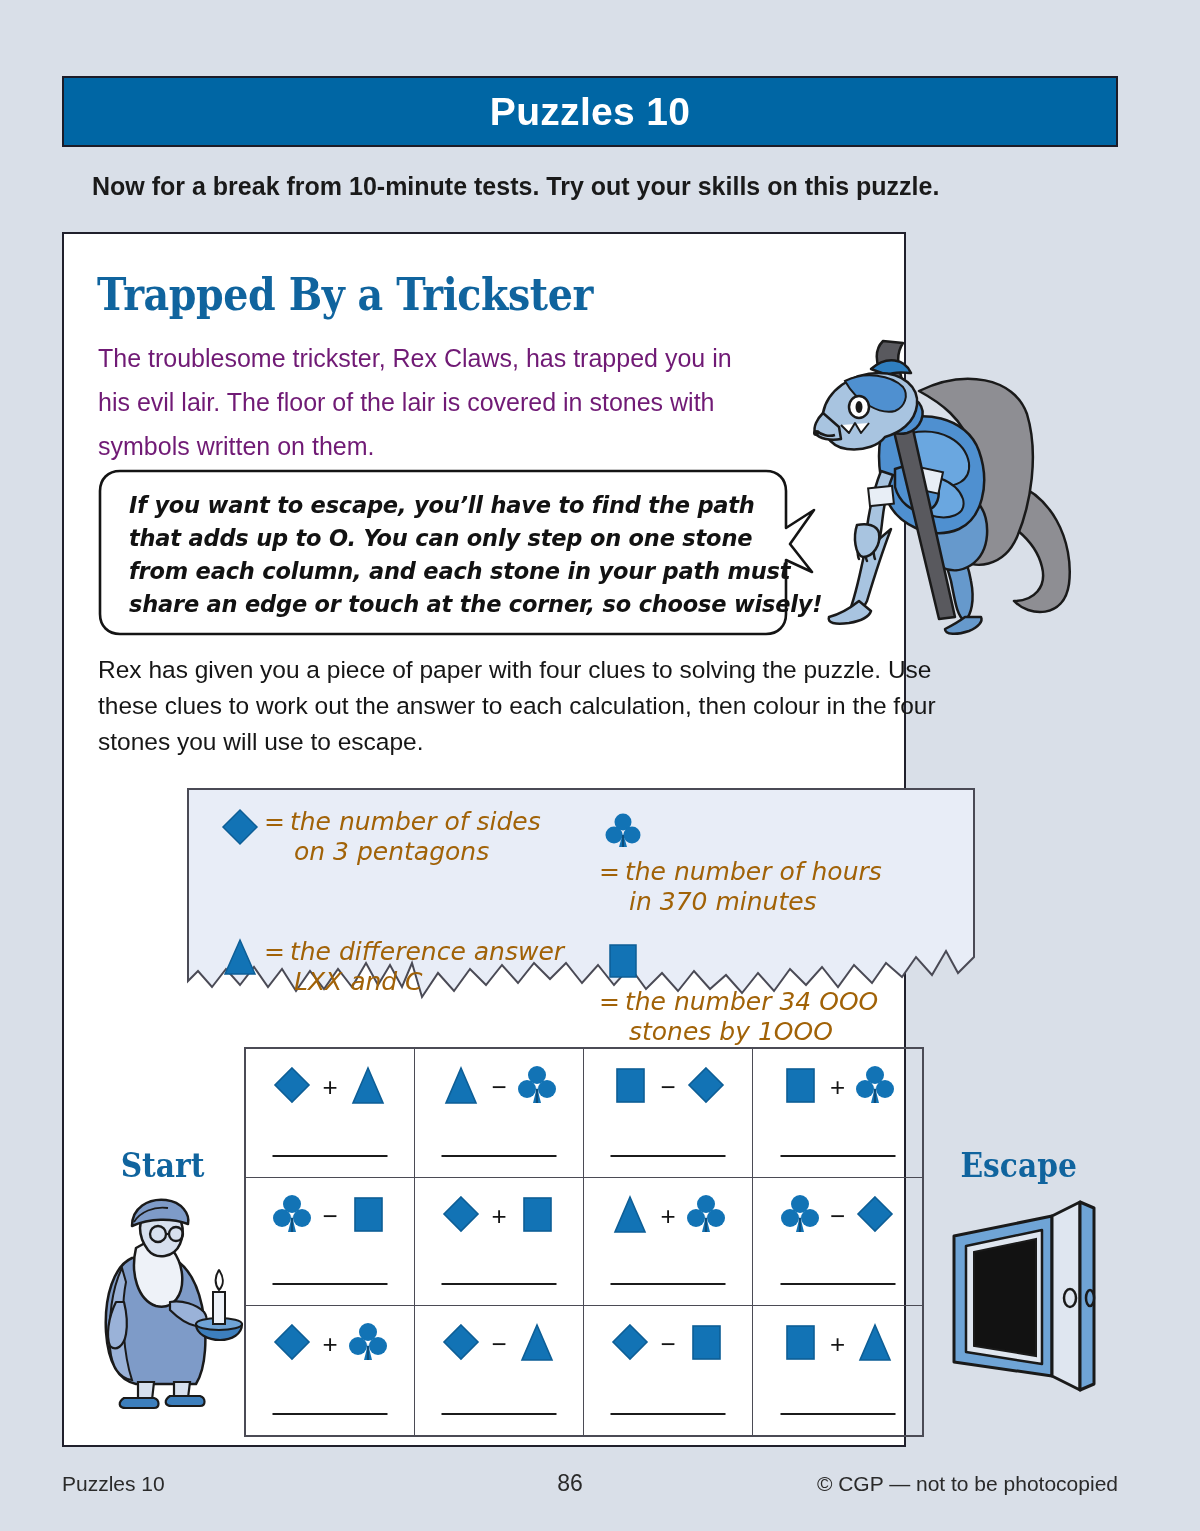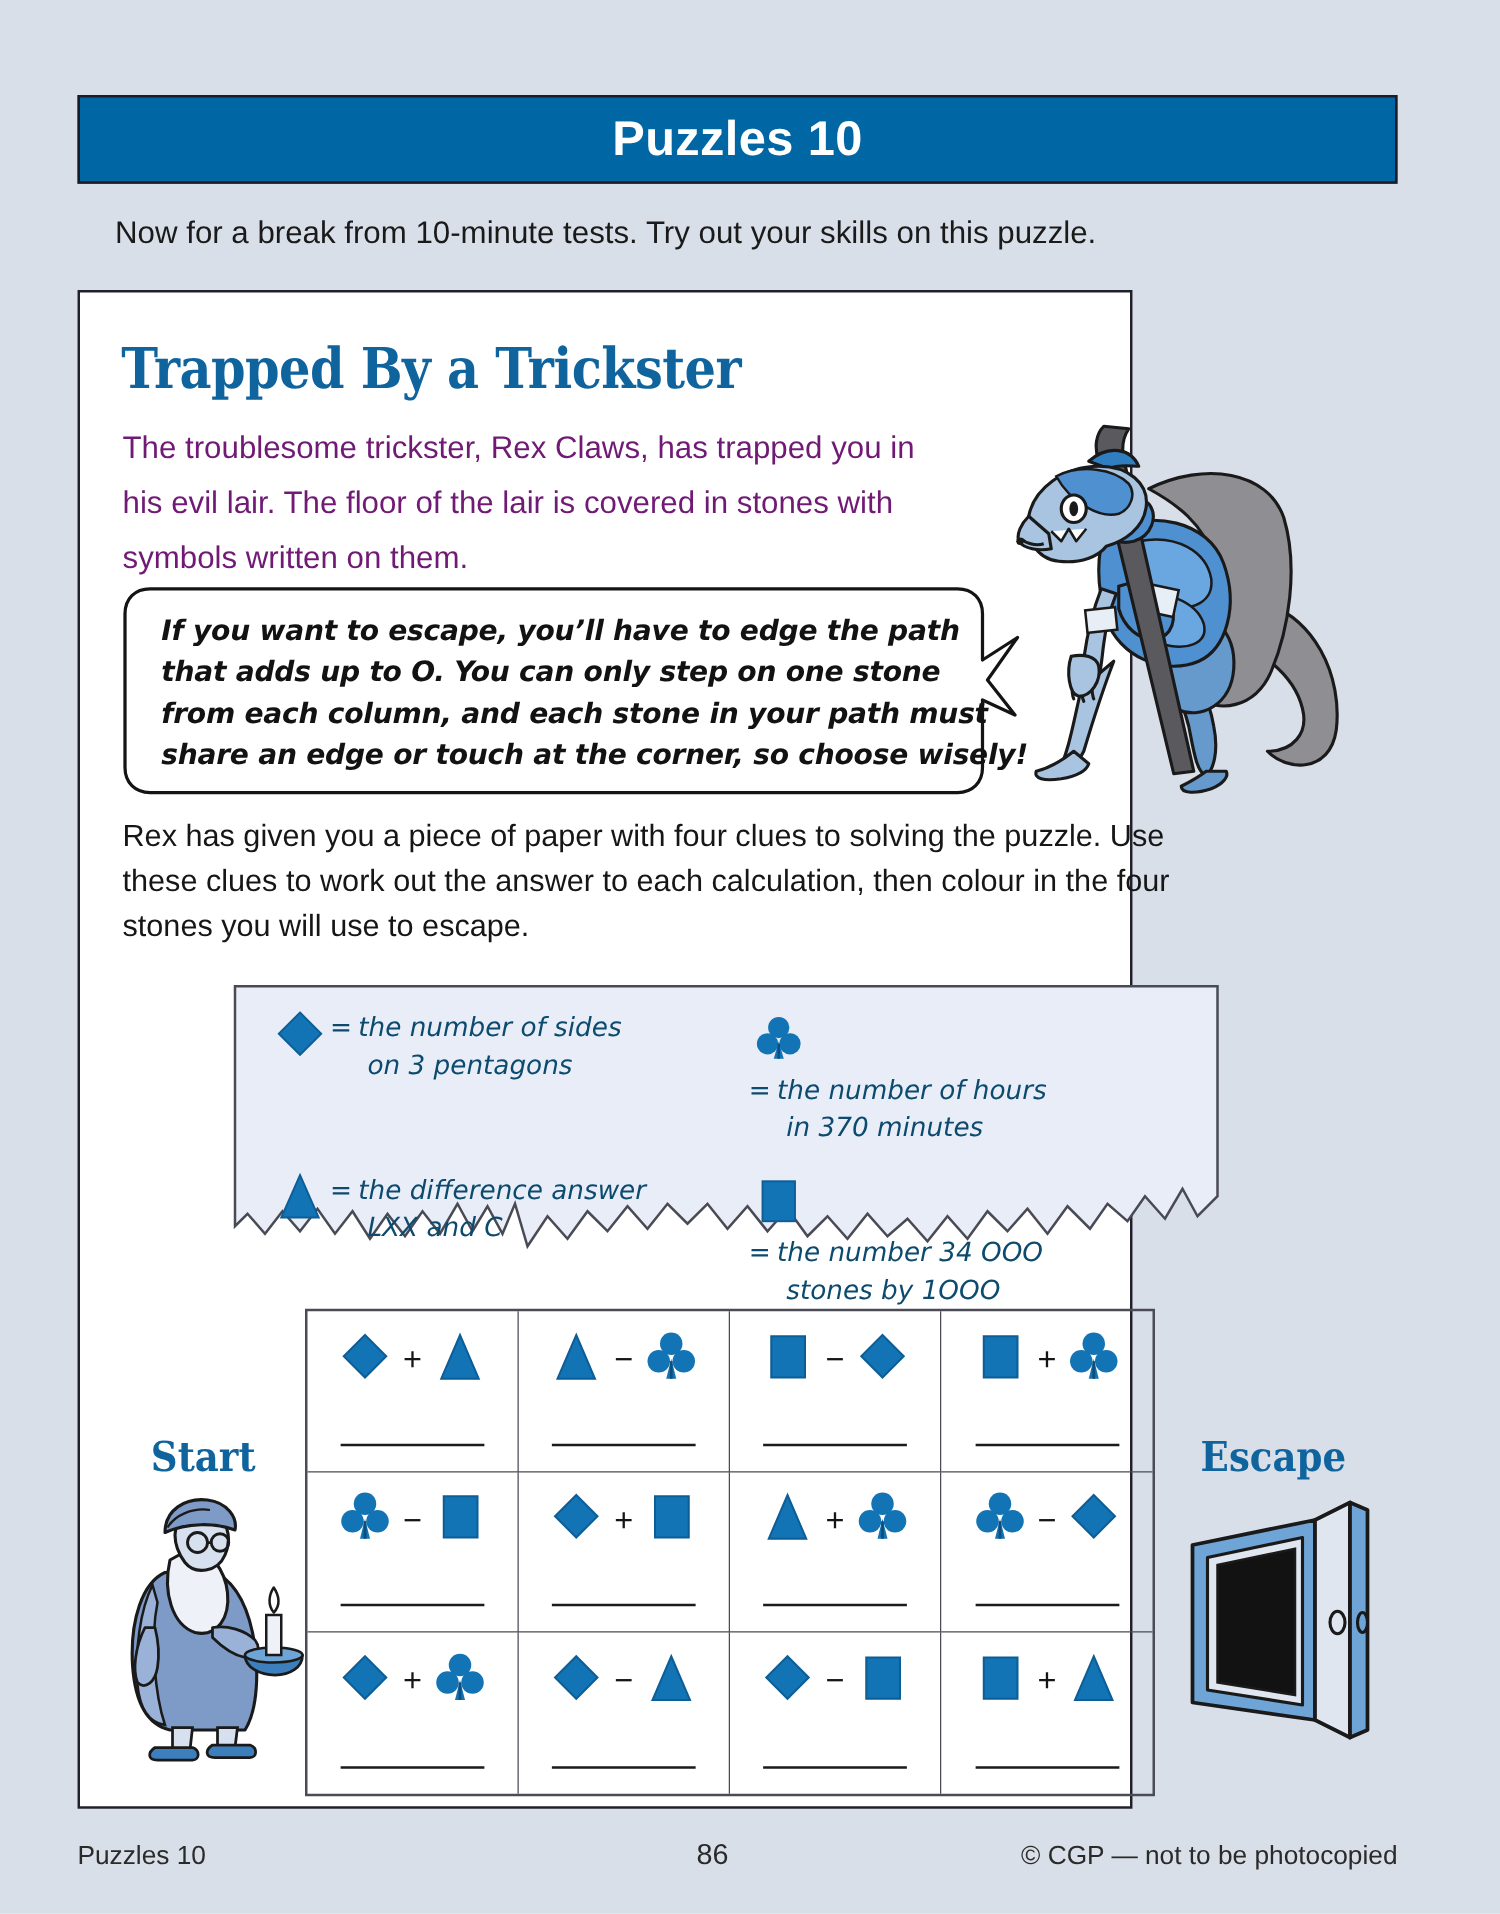--- a/index.html
+++ b/index.html
@@ -39,20 +39,21 @@
 
   
   .intro-line {
     position: absolute;
     left: 92px;
     top: 172px;
     width: 1020px;
     font-size: 25px;
     color: #1a1a1a;
     font-family: "Liberation Sans", sans-serif;
+    font-weight: bold;
   }
 
   
   .content-panel {
     position: absolute;
     left: 62px;
     top: 232px;
     width: 844px;
     height: 1215px;
     background: #ffffff;
@@ -161,23 +162,23 @@
     width: 48px;
     flex: 0 0 48px;
     display: flex;
     align-items: center;
     justify-content: center;
     padding-top: 2px;
   }
   .clue-text {
     font-family: "DejaVu Sans", sans-serif;
     font-style: italic;
-    font-size: 21px;
+    font-size: 25px;
     line-height: 30px;
-    color: #0c4a6e;
+    color: #a16207;
     padding-top: 2px;
   }
   .clue-text .l2 { display: block; padding-left: 30px; }
   .eq { margin-right: 5px; }
 
   
   .stone-grid {
     position: absolute;
     left: 180px;
     top: 813px;
@@ -318,21 +319,21 @@
   </div>
 
   <div class="bubble-wrap">
     <svg class="bubble-svg" viewBox="0 0 730 170" width="730" height="170" xmlns="http://www.w3.org/2000/svg">
       <path d="M22 3 L668 3 C680 3 688 11 688 23 L688 60
                L716 42 L692 76 L714 104 L688 92 L688 146
                C688 158 680 166 668 166 L22 166
                C10 166 2 158 2 146 L2 23 C2 11 10 3 22 3 Z" fill="#ffffff" stroke="#141414" stroke-width="2.6" stroke-linejoin="round"></path>
     </svg>
     <div class="bubble-text">
-      <div>If you want to escape, you’ll have to edge the path</div>
+      <div>If you want to escape, you’ll have to find the path</div>
       <div>that adds up to O.  You can only step on one stone</div>
       <div>from each column, and each stone in your path must</div>
       <div>share an edge or touch at the corner, so choose wisely!</div>
     </div>
   </div>
 
   <div class="puzzle-body">Rex has given you a piece of paper with four clues to solving the puzzle.  Use these clues to work out the answer to each calculation, then colour in the four stones you will use to escape.</div>
 
   <div class="clue-wrap">
     <svg class="clue-paper-svg" viewBox="0 0 790 215" width="790" height="215" xmlns="http://www.w3.org/2000/svg">

